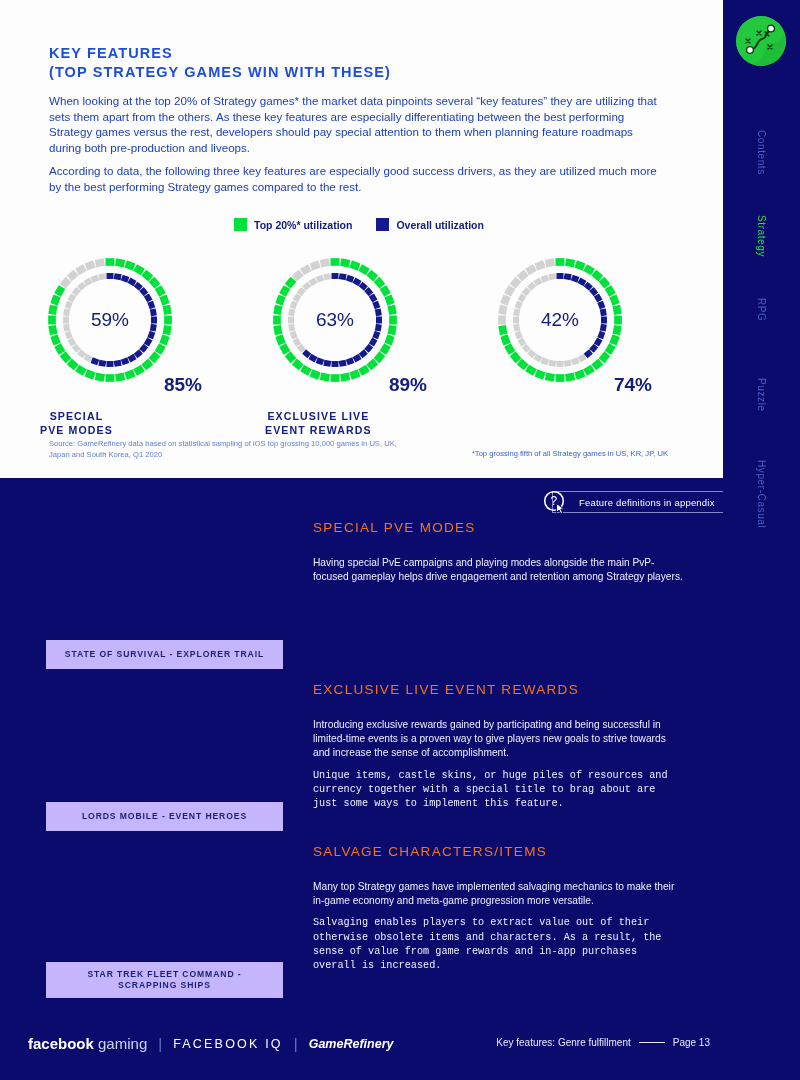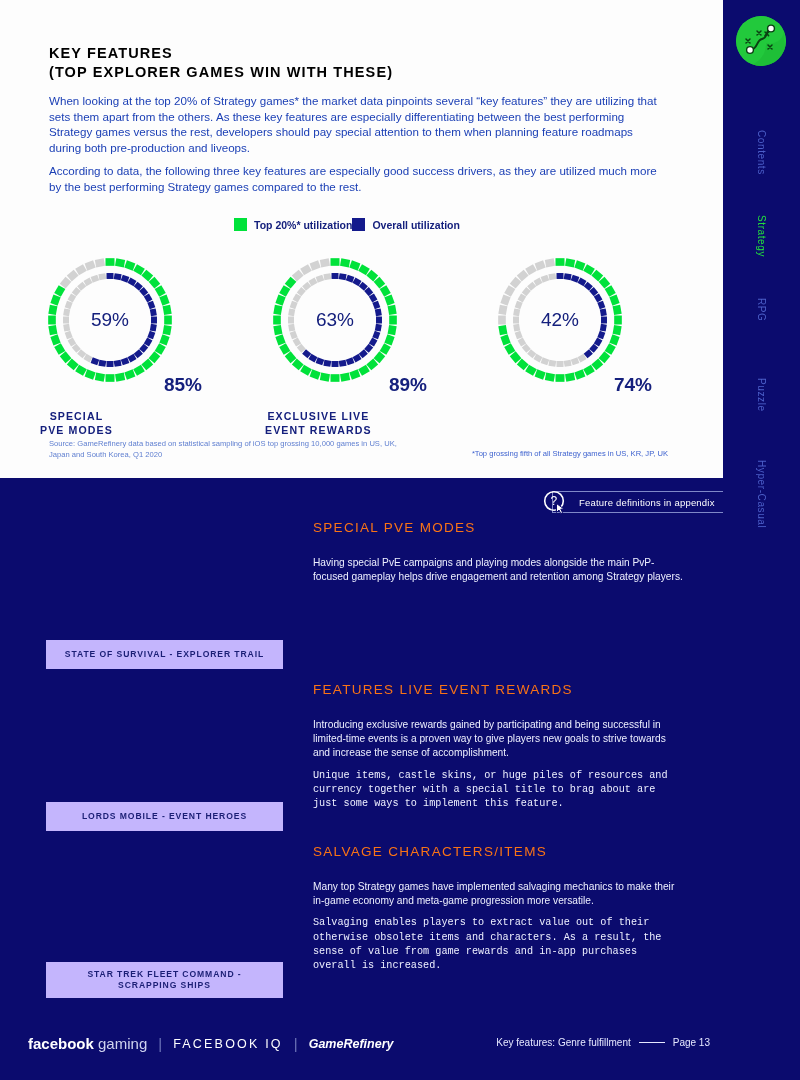--- a/index.html
+++ b/index.html
@@ -12,35 +12,35 @@
   }
 
   
   #white-card {
     position:absolute; left:0; top:0; width:723px; height:478px;
     background:#fdfdfd;
   }
 
   #heading {
     position:absolute; left:49px; top:44px; width:620px;
-    color:#000000; font-weight:bold; font-size:14.5px; letter-spacing:1.1px;
+    color:#1d4ed8; font-weight:bold; font-size:14.5px; letter-spacing:1.1px;
     line-height:19px;
   }
 
   .para {
     position:absolute; left:49px; width:612px;
     color:#1b3fb5; font-size:11.6px; line-height:15.6px;
   }
   #para1 { top:93px; }
   #para2 { top:163px; }
 
   
   #legend {
     position:absolute; left:234px; top:218px;
-    display:flex; align-items:center; 
+    display:flex; align-items:center; gap:24px;
   }
   .legend-item { display:flex; align-items:center; gap:7px; }
   .legend-swatch { width:13px; height:13px; display:block; }
   .legend-label { font-size:10.5px; font-weight:bold; color:#15207d; }
 
   
   #donut-row {
     position:absolute; left:40px; top:250px; width:650px;
     display:flex; justify-content:space-between;
   }
@@ -146,21 +146,21 @@
   }
   .rule { display:inline-block; width:26px; height:1px; background:#e6e8ff; }
 </style>
 </head>
 <body>
 
 <div id="white-card">
 
   <div id="heading">
     <div>KEY FEATURES</div>
-    <div>(TOP EXPLORER GAMES WIN WITH THESE)</div>
+    <div>(TOP STRATEGY GAMES WIN WITH THESE)</div>
   </div>
 
   <div class="para" id="para1">When looking at the top 20% of Strategy games* the market data pinpoints several “key features” they are utilizing that sets them apart from the others. As these key features are especially differentiating between the best performing Strategy games versus the rest, developers should pay special attention to them when planning feature roadmaps during both pre-production and liveops.</div>
   <div class="para" id="para2">According to data, the following three key features are especially good success drivers, as they are utilized much more by the best performing Strategy games compared to the rest.</div>
 
   <div id="legend">
     <div class="legend-item">
       <span class="legend-swatch" style="background:#00e23a"></span>
       <span class="legend-label">Top 20%* utilization</span>
     </div>
@@ -483,21 +483,21 @@
 </div>
 <div class="sec-title" style="top:520px">SPECIAL PVE MODES</div>
 <div class="sec-body" style="top:556px">
   <p>Having special PvE campaigns and playing modes alongside the main PvP-focused gameplay helps drive engagement and retention among Strategy players.</p>
 </div>
 
 <div class="media-slot" style="top:680px;height:150px"></div>
 <div class="media-caption" style="top:802px">
   <span>LORDS MOBILE - EVENT HEROES</span>
 </div>
-<div class="sec-title" style="top:682px">FEATURES LIVE EVENT REWARDS</div>
+<div class="sec-title" style="top:682px">EXCLUSIVE LIVE EVENT REWARDS</div>
 <div class="sec-body" style="top:718px">
   <p>Introducing exclusive rewards gained by participating and being successful in limited-time events is a proven way to give players new goals to strive towards and increase the sense of accomplishment.</p>
   <p>Unique items, castle skins, or huge piles of resources and currency together with a special title to brag about are just some ways to implement this feature.</p>
 </div>
 
 <div class="media-slot" style="top:840px;height:150px"></div>
 <div class="media-caption" style="top:962px;height:36px;flex-direction:column;">
   <span>STAR TREK FLEET COMMAND -</span>
   <span>SCRAPPING SHIPS</span>
 </div>

